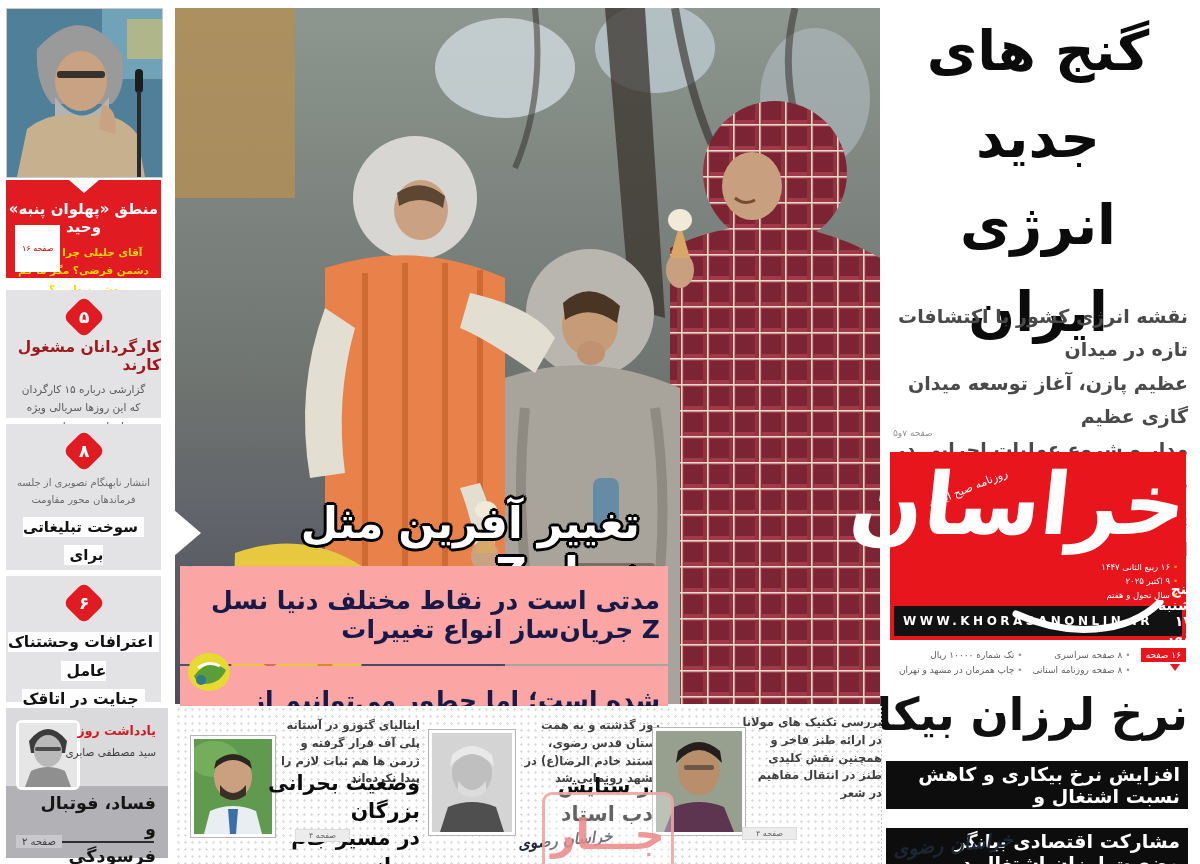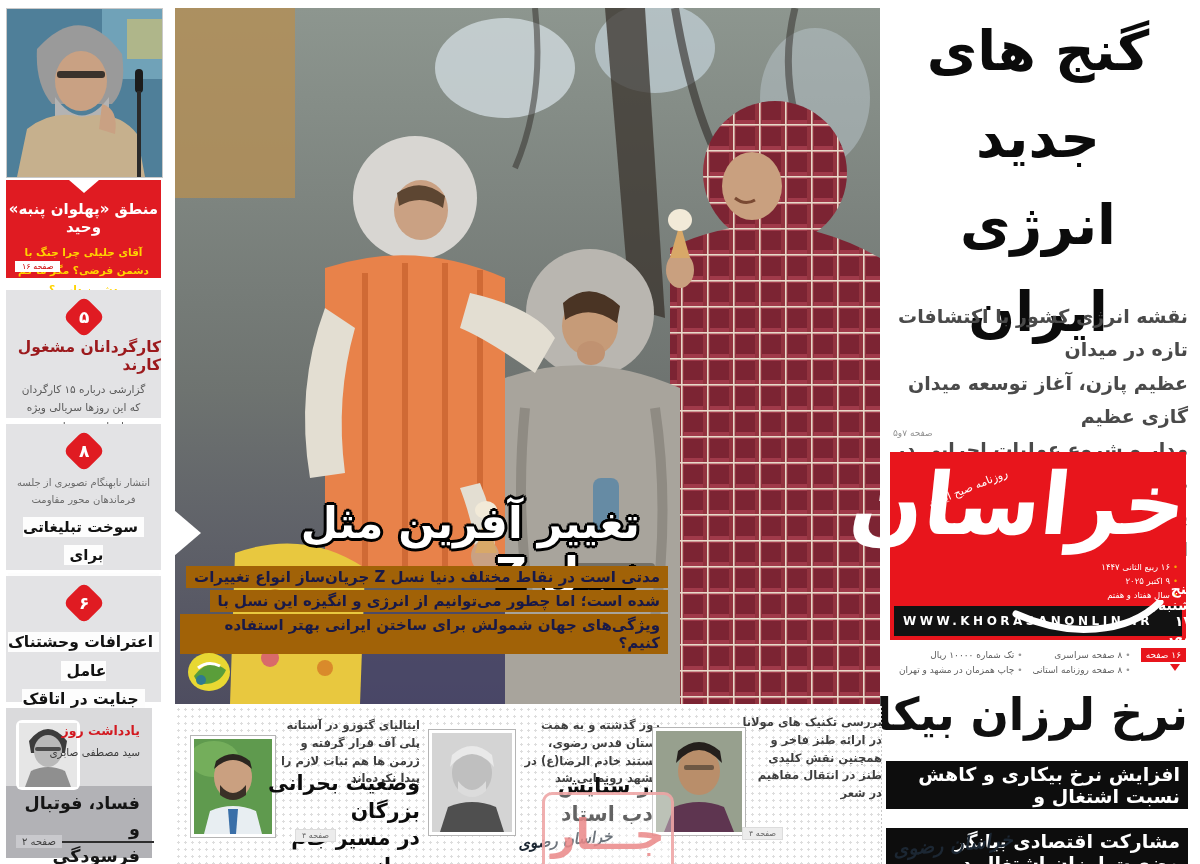--- a/index.html
+++ b/index.html
@@ -7,46 +7,46 @@
         font-family:"DejaVu Sans",sans-serif;direction:rtl;}
   .abs{position:absolute;}
 
   
   .sb-photo{left:6px;top:8px;width:155px;height:168px;border:1px solid #c9c9c9;background:#6d8fa0;overflow:hidden;}
   .sb-red{left:6px;top:180px;width:155px;height:98px;background:#e01b22;}
   .sb-red .notch{position:absolute;top:0;left:50%;transform:translateX(-50%);width:0;height:0;
        border-left:15px solid transparent;border-right:15px solid transparent;border-top:13px solid #fff;}
   .sb-red-title{padding-top:20px;text-align:center;color:#fff;font-weight:bold;font-size:15px;}
   .sb-red-sub{margin-top:7px;padding:0 8px;text-align:center;color:#ffd400;font-weight:bold;font-size:10.5px;line-height:1.75;}
-  .sb-red-badge{position:absolute;left:9px;bottom:6px;background:#fff;color:#c00;font-size:8px;padding:1px 7px;}
+  .sb-red-badge{position:absolute;left:9px;bottom:6px;background:#fff;color:#c00;font-size:8px;padding:19px 7px;}
   .sb-box{left:6px;width:155px;background:#e3e3e5;}
   .diamond{width:30px;height:30px;background:#e01b22;border-radius:7px;transform:rotate(45deg);
            margin:12px auto 4px auto;display:flex;align-items:center;justify-content:center;}
   .diamond span{transform:rotate(-45deg);color:#fff;font-weight:bold;font-size:17px;}
   .sb-title-red{color:#9c1a1d;font-weight:bold;font-size:15.5px;text-align:right;margin-top:6px;}
   .sb-body{color:#5a5a5a;font-size:10.5px;line-height:1.75;text-align:center;padding:6px 9px 0 9px;}
   .sb-kicker{color:#6a6a6a;font-size:10px;line-height:1.7;text-align:center;padding:4px 10px 0 10px;}
   .hl-title{text-align:center;margin-top:6px;line-height:1.85;font-size:15px;font-weight:bold;color:#121212;}
   .hl-title span{background:#fdfdfd;padding:1px 6px;}
-  .sb-note{left:6px;top:708px;width:146px;height:150px;background:linear-gradient(#dadadc 0 52%,#b2b2b6 52% 100%);}
+  .sb-note{left:6px;top:708px;width:146px;height:150px;background:linear-gradient(#dadadc 0 52%,#b2b2b6 52% 100%);padding-left:16px;}
   .note-photo{position:absolute;left:10px;top:12px;width:58px;height:64px;background:#fff;padding:3px;border-radius:6px;overflow:hidden;}
   .note-label{position:absolute;right:12px;top:15px;color:#d31920;font-weight:bold;font-size:12.5px;}
   .note-author{position:absolute;right:12px;top:38px;color:#3c3c3c;font-size:10.5px;}
   .note-title{position:absolute;right:12px;top:82px;width:132px;text-align:right;font-size:17.5px;font-weight:bold;color:#151515;line-height:1.5;}
   .note-badge{position:absolute;left:10px;bottom:10px;background:#c9c9cd;color:#3e3e3e;font-size:10px;padding:1px 6px;}
   .note-line{position:absolute;left:56px;bottom:15px;width:92px;border-top:2px solid #2e2e2e;}
 
   
   .photo-wrap{left:175px;top:8px;width:705px;height:696px;background:#7d8280;overflow:hidden;}
   .gen-headline{left:200px;top:498px;width:440px;text-align:right;font-size:43px;font-weight:bold;color:#fff;
       text-shadow:-2px -2px 0 #000,2px -2px 0 #000,-2px 2px 0 #000,2px 2px 0 #000,0 3px 0 #000,3px 0 0 #000,-3px 0 0 #000,0 -3px 0 #000;}
   .tri{left:174px;top:510px;width:0;height:0;border-top:23px solid transparent;border-bottom:23px solid transparent;border-left:27px solid #fff;}
   .gen-lines{left:180px;top:566px;width:488px;text-align:right;}
   .gen-lines div{margin-bottom:2px;}
-  .gen-lines span{display:inline-block;background:#a16207;color:#191947;font-size:15px;font-weight:bold;padding:2px 8px;}
+  .gen-lines span{display:inline-block;background:#fca5a5;color:#191947;font-size:25px;font-weight:bold;padding:20px 8px;}
   .salam-logo{left:186px;top:650px;width:46px;height:44px;}
 
   
   .big-head{right:10px;top:8px;width:304px;text-align:center;font-size:55px;line-height:1.58;font-weight:bold;color:#0b0b0b;}
   .energy-body{right:12px;top:300px;width:296px;text-align:right;font-size:19px;line-height:1.75;font-weight:bold;color:#4a4a4a;}
   .page-ref{left:893px;top:428px;font-size:9px;color:#909090;}
 
   .masthead{left:890px;top:452px;width:296px;height:188px;background:#e8151c;}
   .tagline{position:absolute;left:36px;top:30px;color:#fff;font-size:11px;transform:rotate(-22deg);white-space:nowrap;}
   .logo-fa{position:absolute;left:0;right:0;top:2px;text-align:center;color:#fff;font-size:86px;font-weight:bold;
@@ -74,21 +74,21 @@
   .unemp-sig{left:893px;top:833px;font-size:19px;}
 
   .v-dots{left:880px;top:706px;height:158px;border-right:2px dotted #c9c9c9;}
 
   
   .bottom-strip{left:175px;top:706px;width:706px;height:158px;background:#fff;
       background-image:radial-gradient(circle,#ddd 1px,transparent 1.3px);background-size:7px 7px;}
   .art-photo{background:#fff;padding:3px;border:1px solid #b5b5b5;overflow:hidden;}
   .art-kicker{font-size:11.5px;font-weight:bold;color:#3f3f3f;line-height:1.55;text-align:right;}
   .art-title{font-size:20.5px;font-weight:bold;color:#0c0c0c;line-height:1.35;text-align:right;}
-  .art-badge{font-size:8px;color:#666;background:#ececec;border:1px solid #dcdcdc;padding:1px 6px;}
+  .art-badge{font-size:8px;color:#666;background:#ececec;border:1px solid #dcdcdc;padding:1px 13px;}
   .a2-sig{left:518px;top:831px;font-size:15px;}
   .watermark{left:542px;top:792px;width:126px;height:78px;border:3px solid #efa7a7;border-radius:10px;
       display:flex;align-items:center;justify-content:center;color:#ec8f8f;font-size:42px;font-weight:bold;opacity:.9;background:rgba(255,255,255,.4);}
   .watermark:after{content:"";position:absolute;right:14px;top:100%;border:9px solid transparent;border-top:12px solid #efa7a7;}
 </style>
 </head>
 <body>
 
 <div id="page">
 
@@ -260,21 +260,21 @@
     <div>پارس شمالی در حال تحول است</div>
   </div>
   <div class="abs page-ref">صفحه ۷و۵</div>
 
   <div class="abs masthead">
     <div class="tagline">روزنامه صبح ایران</div>
     <div class="logo-fa">خراسان</div>
     <div class="meta-list">
       <div class="meta-line"><span class="dot">•</span><span>۱۶ ربیع الثانی ۱۴۴۷</span></div>
       <div class="meta-line"><span class="dot">•</span><span>۹ اکتبر ۲۰۲۵</span></div>
-      <div class="meta-line"><span class="dot">•</span><span>سال هفتاد و هفتم</span></div>
+      <div class="meta-line"><span class="dot">•</span><span>سال تحول و هفتم</span></div>
       <div class="meta-line"><span class="dot">•</span><span>شماره ۲۱۸۸۴</span></div>
     </div>
     <div class="black-bar">
       <span class="site">WWW.KHORASANONLIN.IR</span>
       <span class="mast-date">پنج شنبه/۱۷ مهر ۱۴۰۴</span>
     </div>
     <svg class="swoosh" viewBox="0 0 160 40">
       <path d="M152 2 C120 34 60 38 8 14" stroke="#fff" stroke-width="7" fill="none" stroke-linecap="round"></path>
     </svg>
   </div>

